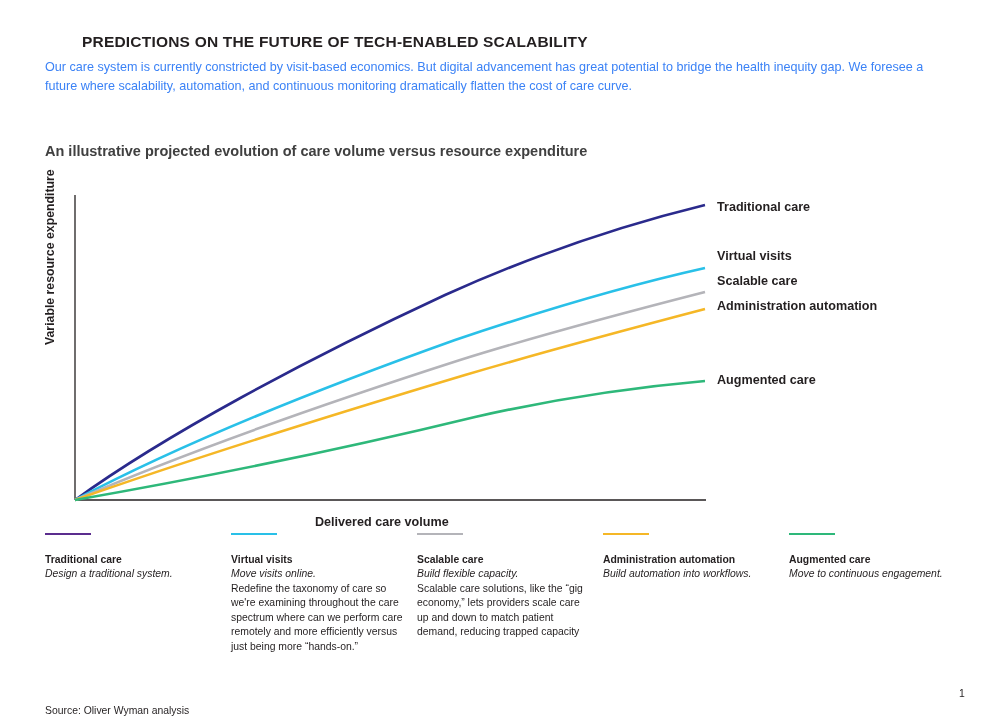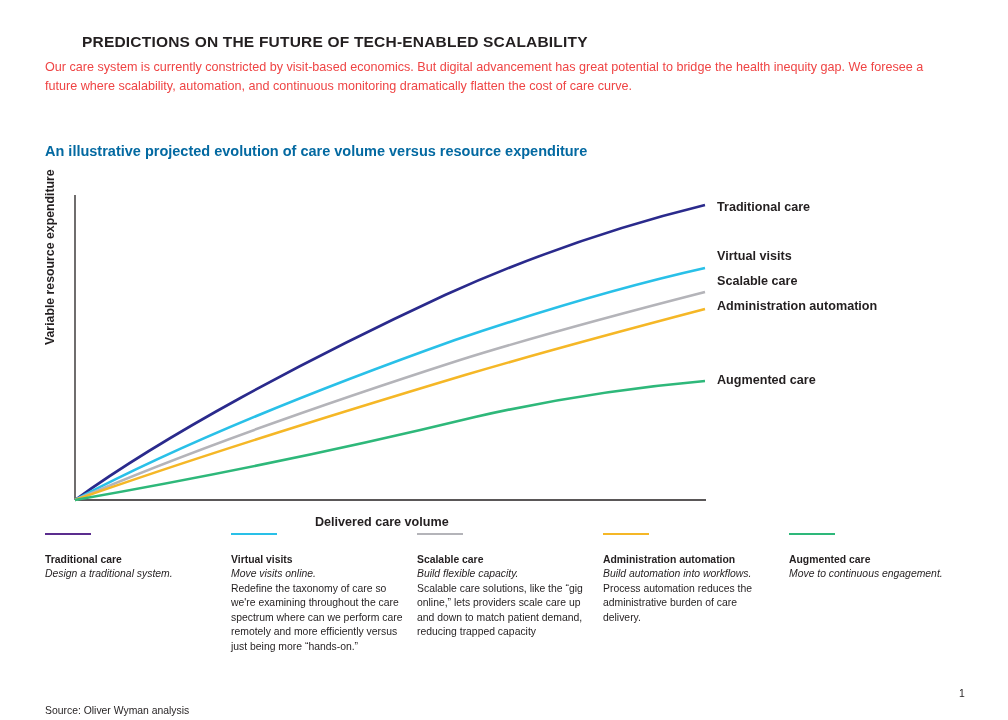--- a/index.html
+++ b/index.html
@@ -30,29 +30,29 @@
     color: #231f20;
     margin-left: 37px;
   }
   .subtitle {
     position: absolute;
     left: 45px;
     top: 58px;
     width: 900px;
     font-size: 12.6px;
     line-height: 19px;
-    color: #ef4444;
+    color: #3b82f6;
   }
   .chart-title {
     position: absolute;
     left: 45px;
     top: 143px;
     font-size: 14.5px;
     font-weight: bold;
-    color: #0369a1;
+    color: #404040;
   }
   .chart-area {
     position: absolute;
     left: 45px;
     top: 185px;
     width: 920px;
     height: 330px;
   }
   .y-axis-label {
     position: absolute;
@@ -181,28 +181,27 @@
       <div class="legend-rule" style="border-top-color:#29c0e8;"></div>
       <div class="legend-name">Virtual visits</div>
       <div class="legend-lead">Move visits online.</div>
       <div class="legend-body">Redefine the taxonomy of care so we're examining throughout the care spectrum where can we perform care remotely and more efficiently versus just being more “hands-on.”</div>
     </div>
 
     <div class="legend-col">
       <div class="legend-rule" style="border-top-color:#b4b4b9;"></div>
       <div class="legend-name">Scalable care</div>
       <div class="legend-lead">Build flexible capacity.</div>
-      <div class="legend-body">Scalable care solutions, like the “gig online,” lets providers scale care up and down to match patient demand, reducing trapped capacity</div>
+      <div class="legend-body">Scalable care solutions, like the “gig economy,” lets providers scale care up and down to match patient demand, reducing trapped capacity</div>
     </div>
 
     <div class="legend-col">
       <div class="legend-rule" style="border-top-color:#f5b726;"></div>
       <div class="legend-name">Administration automation</div>
       <div class="legend-lead">Build automation into workflows.</div>
-      <div class="legend-body">Process automation reduces the administrative burden of care delivery.</div>
     </div>
 
     <div class="legend-col">
       <div class="legend-rule" style="border-top-color:#2eb87a;"></div>
       <div class="legend-name">Augmented care</div>
       <div class="legend-lead">Move to continuous engagement.</div>
     </div>
 
   </div>
 

